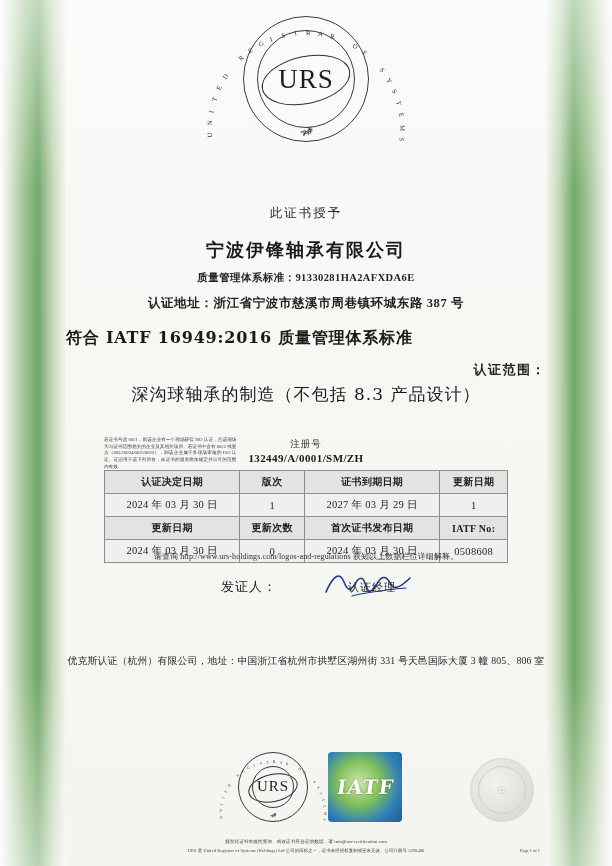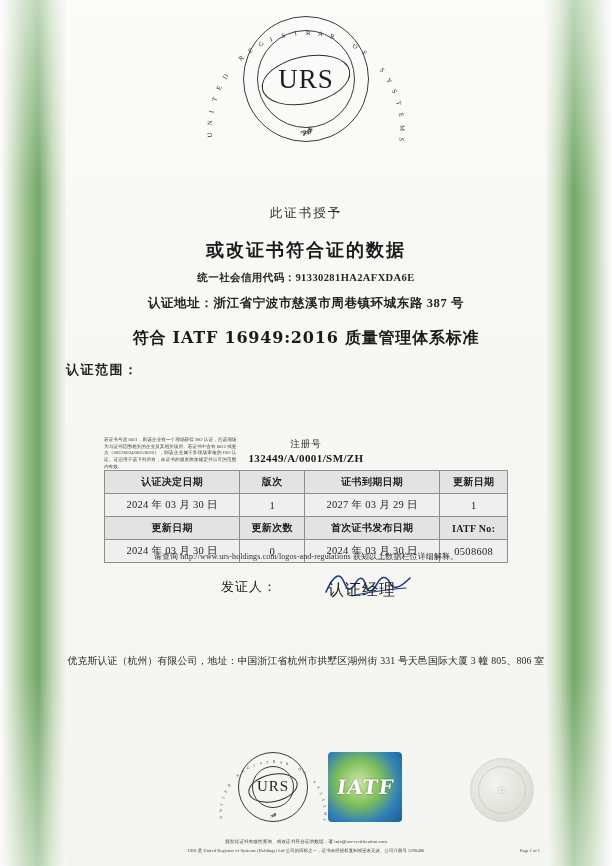--- a/index.html
+++ b/index.html
@@ -157,32 +157,32 @@
     text-align: center;
     font-size: 12.5px;
     letter-spacing: .6px;
     color: #1f1f1f;
     font-weight: bold;
   }
   .standard {
     position: absolute;
     left: 0; right: 0;
     top: 328px;
-    text-align: center;
+    text-align: left;
     font-size: 16px;
     letter-spacing: .8px;
     font-weight: bold;
     color: #1a1a1a;
     font-family: "DejaVu Serif", serif;
   }
   .scope-label {
     position: absolute;
     left: 0; right: 0;
     top: 361px;
-    text-align: left;
+    text-align: right;
     font-size: 13px;
     letter-spacing: 1.5px;
     font-weight: bold;
     color: #1f1f1f;
   }
   .scope-value {
     position: absolute;
     left: 0; right: 0;
     top: 383px;
     text-align: center;
@@ -291,21 +291,21 @@
     left: 256px;
     top: 566px;
     width: 92px;
     height: 34px;
     color: #1e3a8a;
   }
   .signer-title {
     position: absolute;
     right: 150px;
     top: 580px;
-    font-size: 16px;
+    font-size: 11px;
     letter-spacing: 1px;
     color: #202020;
     margin-left: 20px;
   }
 
   .gov-note {
     position: absolute;
     left: 0; right: 0;
     top: 627px;
     text-align: center;
@@ -463,25 +463,26 @@
           <span style="transform: rotate(156.667deg) translateY(-50px) rotate(180deg); transform-origin: 0px 50px; font-size: 6.6px;">6</span>
           <span style="transform: rotate(141.111deg) translateY(-50px) rotate(180deg); transform-origin: 0px 50px; font-size: 6.6px;">9</span>
           <span style="transform: rotate(125.556deg) translateY(-50px) rotate(180deg); transform-origin: 0px 50px; font-size: 6.6px;">4</span>
           <span style="transform: rotate(110deg) translateY(-50px) rotate(180deg); transform-origin: 0px 50px; font-size: 6.6px;">9</span>
         </div>
       <div class="urs-ellipse"></div>
       <div class="urs-word">URS</div>
     </div>
 
     <div class="sub-awarded">此证书授予</div>
-    <div class="company">或改证书符合证的数据</div>
-    <div class="credit-code">统一社会信用代码：91330281HA2AFXDA6E</div>
+    <div class="company">宁波伊锋轴承有限公司</div>
+    <div class="credit-code">质量管理体系标准：91330281HA2AFXDA6E</div>
     <div class="address">认证地址：浙江省宁波市慈溪市周巷镇环城东路 387 号</div>
     <div class="standard">符合 IATF 16949:2016 质量管理体系标准</div>
     <div class="scope-label">认证范围：</div>
+    <div class="scope-value">深沟球轴承的制造（不包括 8.3 产品设计）</div>
 
     <div class="reg-row">
       <div class="fineprint">若证书号含 0021，则该企业有一个现场获得 ISO 认证，且该现场为与证书范围相关的企业及其相关场所。若证书中含有 0022 或更大（0023/0024/0025/0026），则该企业属于多现场审核的 ISO 认证。证适用于该下列所有，未证书的颁发附加规定并认可的范围内有效。</div>
       <div class="reg-mid">
         <div class="reg-label">注册号</div>
         <div class="reg-value">132449/A/0001/SM/ZH</div>
       </div>
       <div class="fineprint" style="visibility:hidden"></div>
     </div>
 

